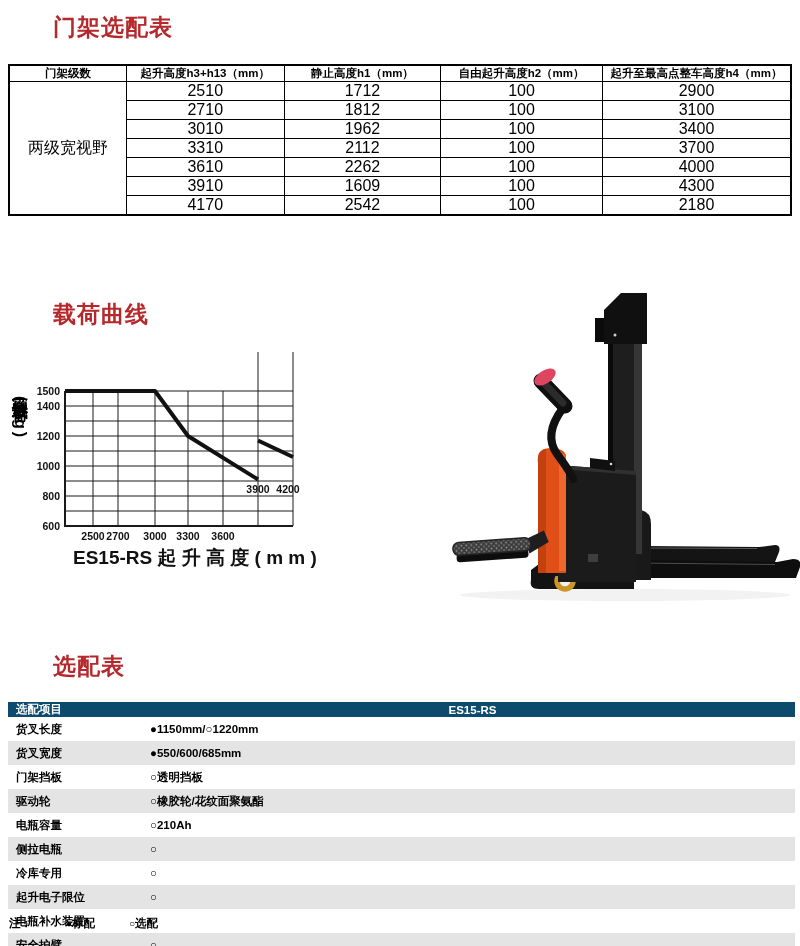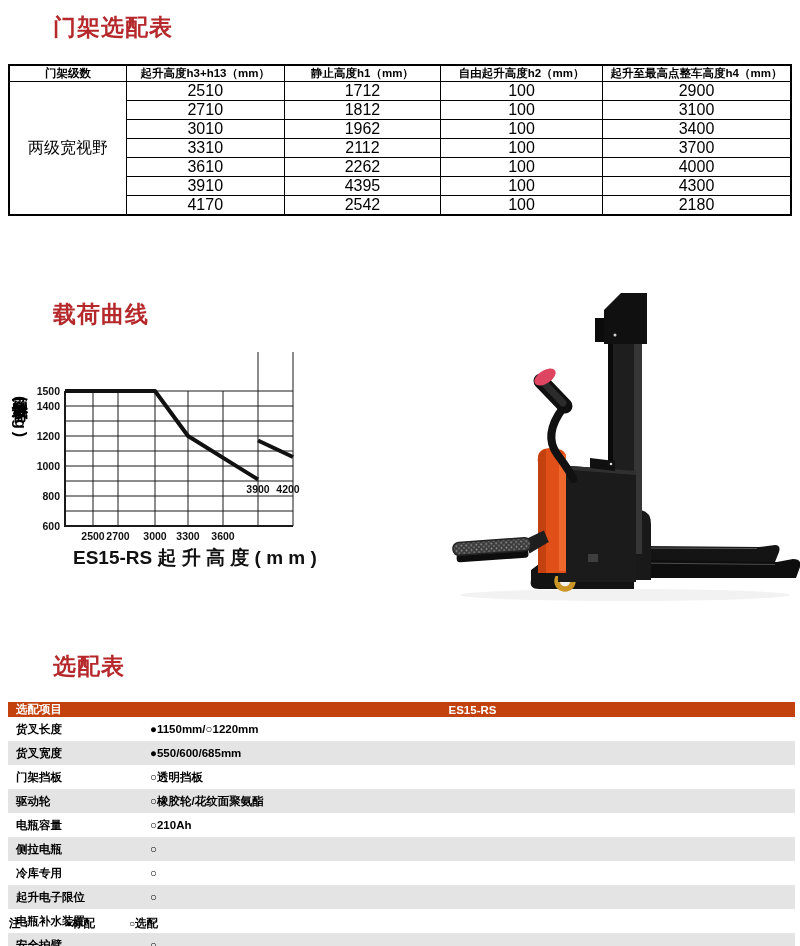--- a/index.html
+++ b/index.html
@@ -39,21 +39,21 @@
   #load-chart .axis-title{font:bold 19px "Liberation Sans","DejaVu Sans",sans-serif;fill:#111;}
 
   
   #product-photo{position:absolute;left:425px;top:282px;}
 
   
   #options-table{
     position:absolute;left:8px;top:702px;width:787px;border-collapse:collapse;table-layout:fixed;
   }
   #options-table col.o1{width:142px;}
-  #options-table thead tr{background:#c2410c;color:#fff;height:14px;}
+  #options-table thead tr{background:#0c4a6e;color:#fff;height:14px;}
   #options-table th{font-size:11.5px;font-weight:bold;padding:0;}
   #options-table th.item-h{text-align:left;padding-left:8px;}
   #options-table th.val-h{text-align:center;}
   #options-table tbody tr{height:24px;}
   #options-table tbody tr:nth-child(even){background:#e4e4e4;}
   #options-table td{padding:0;font-size:11.5px;}
   #options-table td.item{text-align:left;padding-left:8px;font-weight:bold;}
   #options-table td.value{font-weight:bold;}
 
   #options-note{
@@ -111,21 +111,21 @@
         <td>3700</td>
       </tr>
       <tr>
         <td>3610</td>
         <td>2262</td>
         <td>100</td>
         <td>4000</td>
       </tr>
       <tr>
         <td>3910</td>
-        <td>4395</td>
+        <td>1609</td>
         <td>100</td>
         <td>4300</td>
       </tr>
       <tr>
         <td>4170</td>
         <td>2542</td>
         <td>100</td>
         <td>2180</td>
       </tr>
     </tbody>

